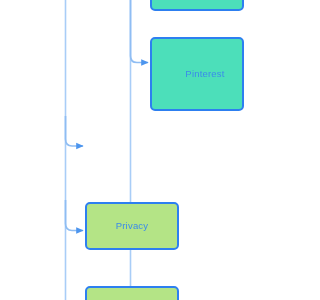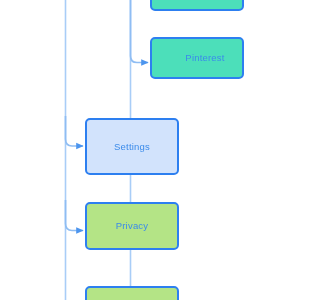--- a/index.html
+++ b/index.html
@@ -69,27 +69,24 @@
 
     <path fill="none" stroke="#8FBDF3" stroke-width="1.7" marker-end="url(#arrowhead)" d="M 65.5 116 L 65.5 139 Q 65.5 146 72 146 L 83 146"></path>
 
     <path fill="none" stroke="#8FBDF3" stroke-width="1.7" marker-end="url(#arrowhead)" d="M 65.5 200 L 65.5 223.5 Q 65.5 230.5 72 230.5 L 83 230.5"></path>
   </svg>
 
   <div class="node fill-teal" style="left: 150px; top: -36px; width: 94px; height: 47px;">
     <span class="node-label"></span>
   </div>
 
-  <div class="node fill-teal" style="left: 150px; top: 37px; width: 94px; height: 42px; padding-left: 16px;">
+  <div class="node fill-teal" style="left: 150px; top: 37px; width: 94px; height: 74px; padding-left: 16px;">
     <span class="node-label">Pinterest</span>
   </div>
 
-  <div class="node fill-blue" style="left: 85px; top: 118px; width: 94px; height: 57px;">
-    <span class="node-label">Settings</span>
-  </div>
 
   <div class="node fill-green" style="left: 85px; top: 202px; width: 94px; height: 48px;">
     <span class="node-label">Privacy</span>
   </div>
 
   <div class="node fill-green" style="left: 85px; top: 286px; width: 94px; height: 50px;">
     <span class="node-label"></span>
   </div>
 
 </div>

